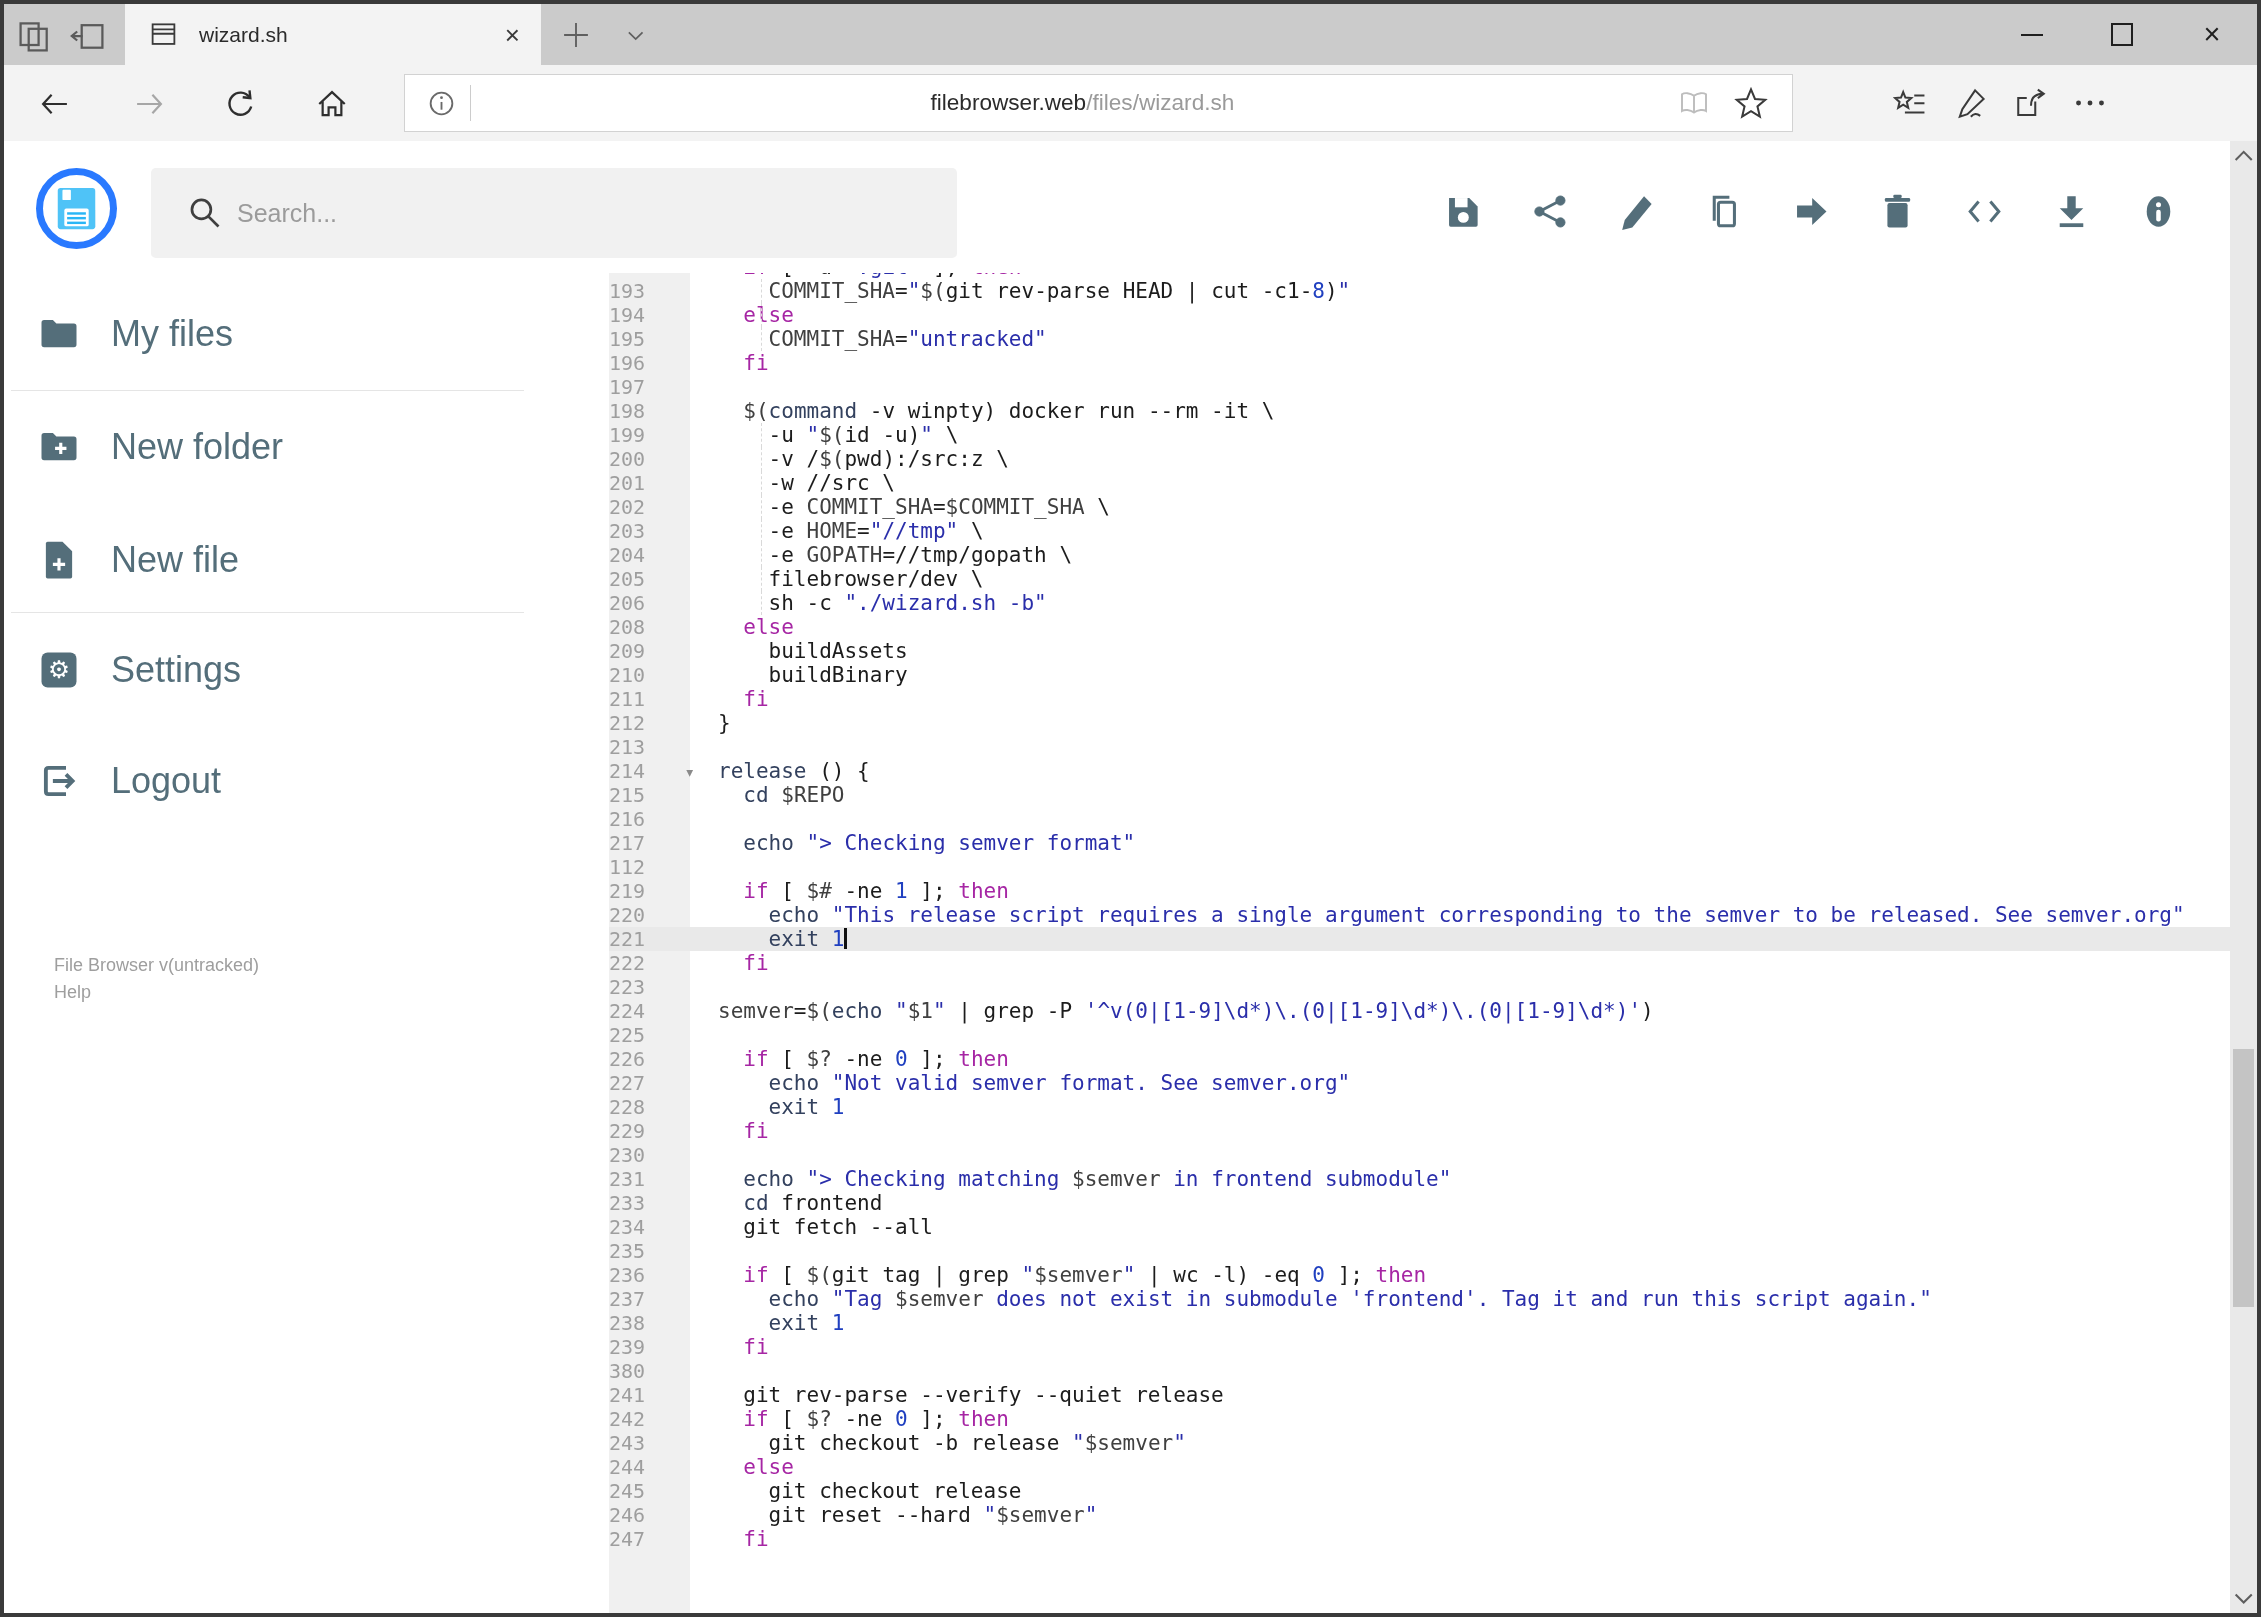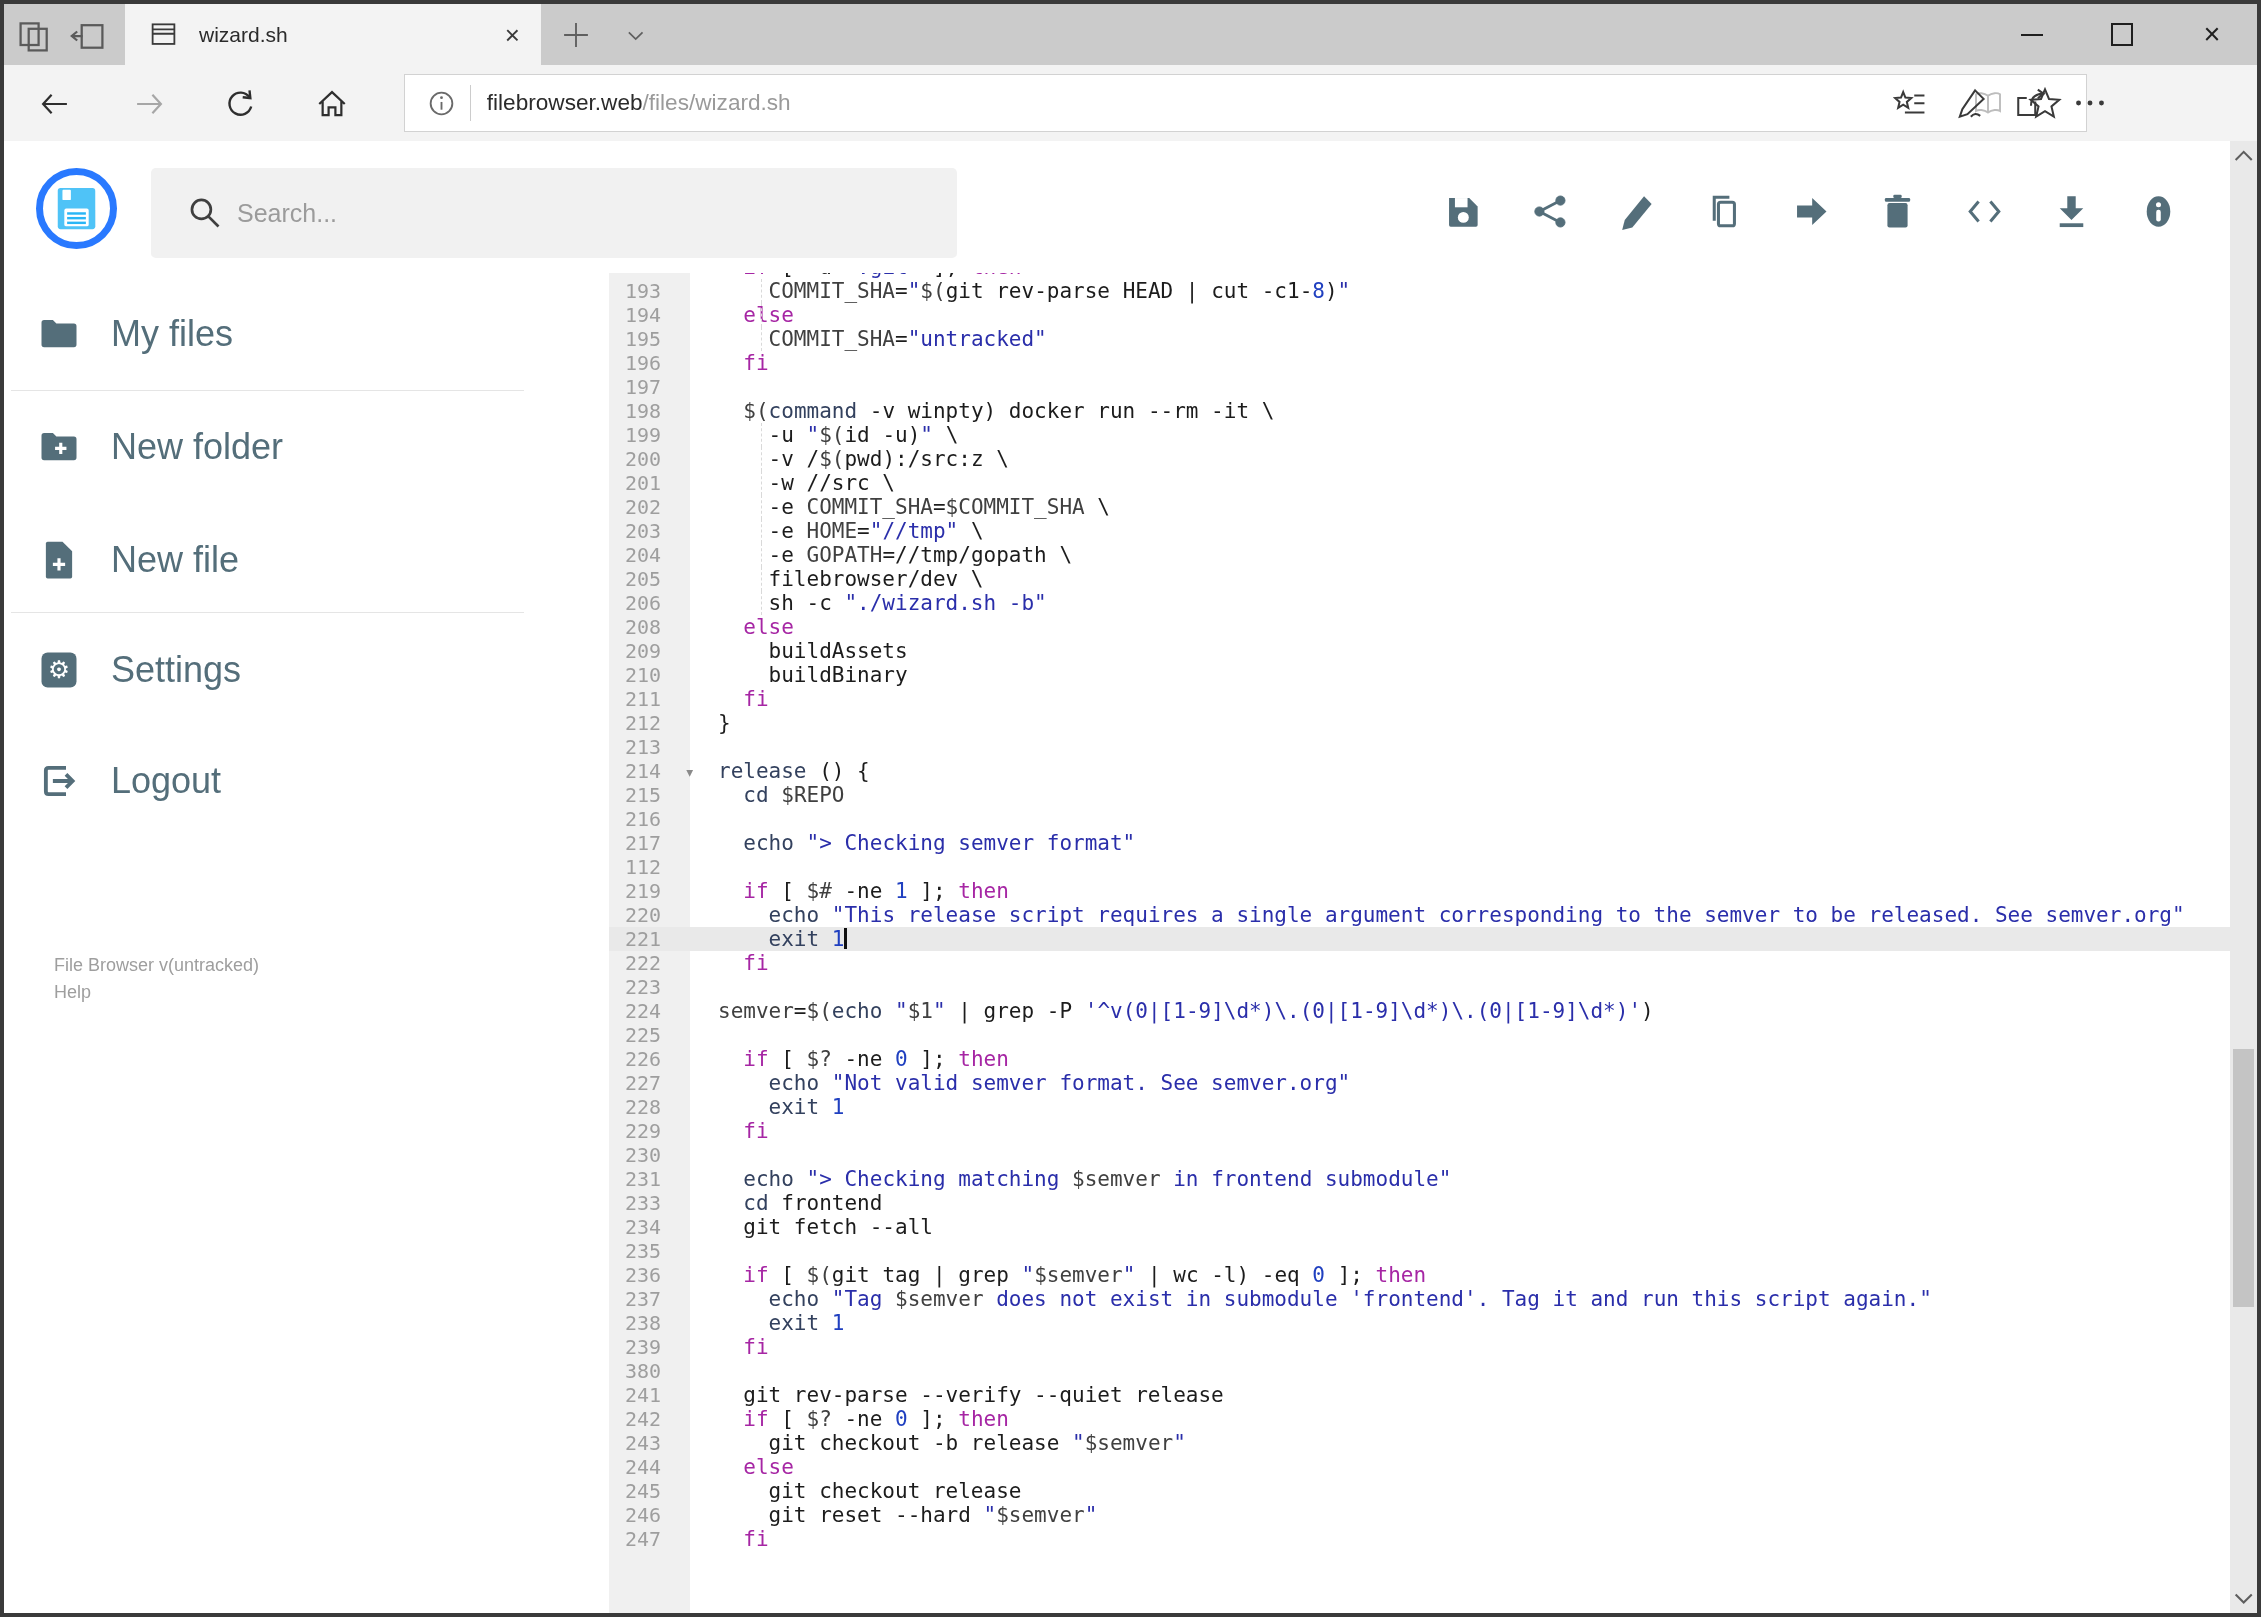--- a/index.html
+++ b/index.html
@@ -16,22 +16,22 @@
   .newtab{position:absolute;left:555px;top:13.7px;background:none;border:none;padding:0;cursor:pointer;}
   .tabmenu{position:absolute;left:618px;top:18px;background:none;border:none;padding:0;cursor:pointer;}
   .winctl{position:absolute;right:0;top:0;height:61px;display:flex;}
   .winctl button{width:90px;height:61px;background:none;border:none;display:flex;align-items:center;justify-content:center;cursor:pointer;}
   .min-glyph{width:22px;height:0;border-top:2.4px solid #1f1f1f;}
   .max-glyph{width:18.6px;height:18.6px;border:2px solid #1f1f1f;}
   .close-glyph{font-size:29px;color:#1f1f1f;line-height:1;font-weight:400;}
   
   .addrrow{position:absolute;left:0;top:61px;width:100%;height:77px;background:#f3f3f3;}
   .nav-btn{position:absolute;top:22px;background:none;border:none;padding:0;cursor:pointer;}
-  .urlfield{position:absolute;left:400px;top:9px;width:1683px;height:58px;background:#fff;border:0.8px solid #d2d2d2;
-            box-sizing:border-box;display:flex;align-items:center;}
+  .urlfield{position:absolute;left:400px;top:9px;width:1389px;height:58px;background:#fff;border:0.8px solid #d2d2d2;
+            box-sizing:border-box;display:flex;align-items:center;text-align:center;}
   .url-div{width:0.8px;height:36px;background:#ccc;margin-left:13px;}
   .url-text{margin-left:16px;font-size:22.6px;white-space:nowrap;flex:1;}
   .url-host{color:#2b2b2b;}
   .url-path{color:#9a9a9a;}
   .fld-ico{margin-right:24px;background:none;border:none;padding:0;cursor:pointer;}
   
   .app{position:absolute;left:0;top:137px;width:100%;height:1472px;background:#fff;}
   .logo{position:absolute;left:31.5px;top:27.4px;width:81px;height:81px;border-radius:50%;
         border:7.3px solid #2979ff;box-sizing:border-box;background:#fff;display:flex;align-items:center;justify-content:center;cursor:pointer;}
   .search{position:absolute;left:147px;top:27.4px;width:806px;height:90px;background:#f1f1f1;border-radius:4.8px;
@@ -46,21 +46,21 @@
   .sb-item{position:absolute;left:34px;width:452px;height:68px;display:flex;align-items:center;gap:31px;cursor:pointer;}
   .sb-item span.lbl{font-size:36px;color:#546e7a;}
   .sb-div{position:absolute;left:6.5px;width:513px;height:0.8px;background:#e5e5e5;}
   .sb-footer{position:absolute;left:50px;font-size:18px;color:#9e9e9e;}
   
   .editor{position:absolute;left:605px;top:132px;right:27.4px;bottom:0;overflow:hidden;background:#fff;cursor:text;}
   .gutter-bg{position:absolute;left:0;top:0;bottom:0;width:81px;background:#f0f0f0;}
   .lines{position:relative;margin-top:-18px;}
   .cm-row{display:flex;height:24px;}
   .cm-row.active{background:#e9e9e9;}
-  .cm-num{flex:0 0 81px;width:81px;box-sizing:border-box;text-align:center;padding-right:13px;
+  .cm-num{flex:0 0 81px;width:81px;box-sizing:border-box;text-align:left;padding-right:13px;
           color:#9e9e9e;font:20px/24px "DejaVu Sans Mono",monospace;position:relative;}
   .fold{position:absolute;right:-3.2px;top:0.8px;font-size:13.7px;color:#8a8a8a;font-family:"DejaVu Sans",sans-serif;}
   .cm-code{margin:0;flex:1;padding-left:28px;font:21px/24px "DejaVu Sans Mono",monospace;white-space:pre;position:relative;color:#1c1c1c;}
   .guide{position:absolute;left:71px;top:0;bottom:0;border-left:1.6px dashed #d9d9d9;}
   .cursor{display:inline-block;width:2.4px;height:21px;background:#111;vertical-align:-3.2px;}
   .tk-p{color:#1c1c1c;} .tk-k{color:#a626a4;} .tk-v{color:#404040;}
   .tk-b{color:#33415e;} .tk-s{color:#2a2eaa;} .tk-n{color:#2040c0;}
   
   .scrollbar{position:absolute;right:0;top:0;bottom:0;width:27.4px;background:#e9e9e9;}
   .sb-arrow{position:absolute;left:0;width:27.4px;height:27.4px;background:none;border:none;padding:0;cursor:pointer;}

